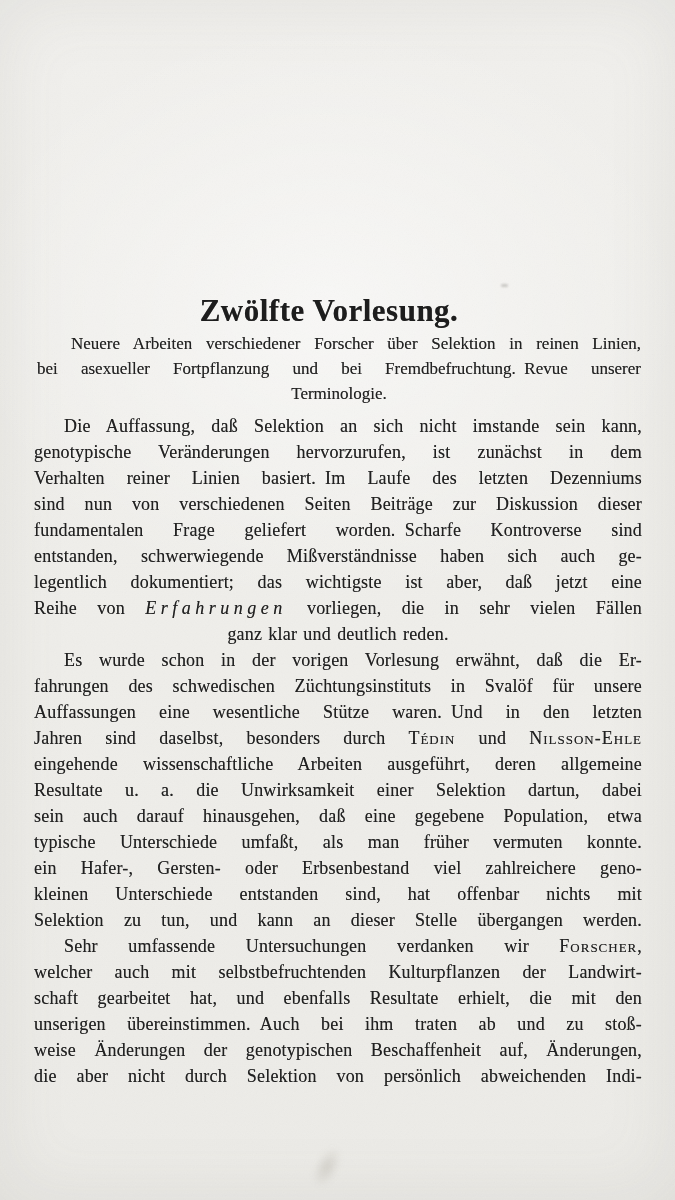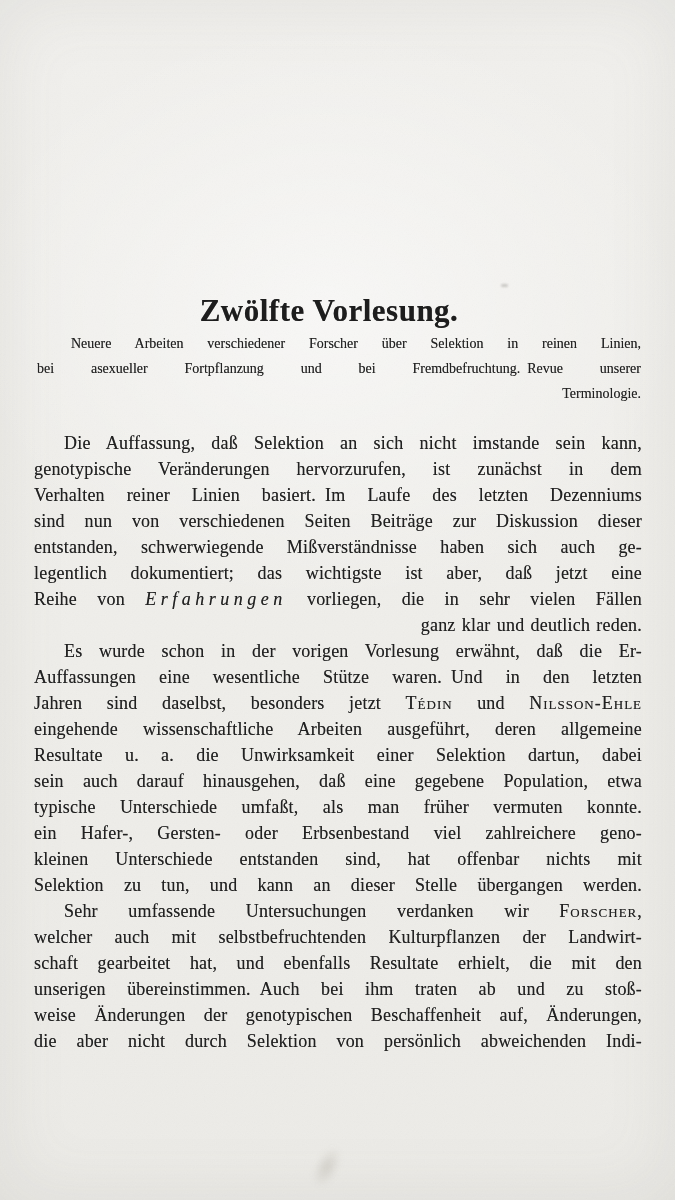--- a/index.html
+++ b/index.html
@@ -18,34 +18,34 @@
   .grain{position:absolute;inset:0;width:100%;height:100%;pointer-events:none;}
   .title{
     position:absolute;top:272px;left:0;width:658px;
     text-align:center;
     font-size:31px;font-weight:bold;letter-spacing:0.5px;
     color:#1d1d1d;
     text-shadow:0 0 0.6px rgba(30,30,30,0.55);
   }
   .subtitle{
     position:absolute;top:331px;left:37px;width:604px;
-    font-size:14px;color:#222;
+    font-size:17px;color:#222;
     text-shadow:0 0 0.5px rgba(30,30,30,0.5);
   }
   .body{
-    position:absolute;top:430px;left:34px;width:608px;
+    position:absolute;top:413px;left:34px;width:608px;
     font-size:18px;color:#212121;
     letter-spacing:0.2px;word-spacing:1.5px;
     text-shadow:0 0 0.6px rgba(30,30,30,0.5);
   }
   .sline{height:25px;line-height:25px;overflow:hidden;white-space:nowrap;}
   .bline{height:26px;line-height:26px;overflow:hidden;white-space:nowrap;}
   .jline{text-align:justify;white-space:normal;}
   .jline::after{content:"";display:inline-block;width:100%;height:0;}
-  .lline{text-align:right;}
+  .lline{text-align:center;}
   .ind{text-indent:30px;}
   .ind2{text-indent:34px;}
   .sp{letter-spacing:4.5px;font-style:italic;}
   .sc{font-variant:small-caps;letter-spacing:1px;}
   .smudge{
     position:absolute;top:1138px;left:312px;width:30px;height:58px;
     background:radial-gradient(closest-side, rgba(150,144,132,0.55), rgba(150,144,132,0) 75%);
     transform:rotate(28deg);
     filter:blur(3px);
     opacity:0.55;
@@ -82,30 +82,32 @@
     <div class="sline lline"><span>Terminologie.</span></div>
   </div>
 
   <div class="body">
 
     <div>
       <div class="bline jline ind"><span>Die Auffassung, daß Selektion an sich nicht imstande sein kann,</span></div>
       <div class="bline jline"><span>genotypische Veränderungen hervorzurufen, ist zunächst in dem</span></div>
       <div class="bline jline"><span>Verhalten reiner Linien basiert. Im Laufe des letzten Dezenniums</span></div>
       <div class="bline jline"><span>sind nun von verschiedenen Seiten Beiträge zur Diskussion dieser</span></div>
+      <div class="bline jline"><span>fundamentalen Frage geliefert worden. Scharfe Kontroverse sind</span></div>
       <div class="bline jline"><span>entstanden, schwerwiegende Mißverständnisse haben sich auch ge-</span></div>
       <div class="bline jline"><span>legentlich dokumentiert; das wichtigste ist aber, daß jetzt eine</span></div>
       <div class="bline jline"><span>Reihe von </span><span class="sp">Erfahrungen</span><span> vorliegen, die in sehr vielen Fällen</span></div>
       <div class="bline lline"><span>ganz klar und deutlich reden.</span></div>
     </div>
 
     <div>
       <div class="bline jline ind"><span>Es wurde schon in der vorigen Vorlesung erwähnt, daß die Er-</span></div>
+      <div class="bline jline"><span>fahrungen des schwedischen Züchtungsinstituts in Svalöf für unsere</span></div>
       <div class="bline jline"><span>Auffassungen eine wesentliche Stütze waren. Und in den letzten</span></div>
-      <div class="bline jline"><span>Jahren sind daselbst, besonders jetzt </span><span class="sc">Tédin</span><span> und </span><span class="sc">Nilsson-Ehle</span></div>
+      <div class="bline jline"><span>Jahren sind daselbst, besonders durch </span><span class="sc">Tédin</span><span> und </span><span class="sc">Nilsson-Ehle</span></div>
       <div class="bline jline"><span>eingehende wissenschaftliche Arbeiten ausgeführt, deren allgemeine</span></div>
       <div class="bline jline"><span>Resultate u. a. die Unwirksamkeit einer Selektion dartun, dabei</span></div>
       <div class="bline jline"><span>sein auch darauf hinausgehen, daß eine gegebene Population, etwa</span></div>
       <div class="bline jline"><span>typische Unterschiede umfaßt, als man früher vermuten konnte.</span></div>
       <div class="bline jline"><span>ein Hafer-, Gersten- oder Erbsenbestand viel zahlreichere geno-</span></div>
       <div class="bline jline"><span>kleinen Unterschiede entstanden sind, hat offenbar nichts mit</span></div>
       <div class="bline jline"><span>Selektion zu tun, und kann an dieser Stelle übergangen werden.</span></div>
     </div>
 
     <div>

